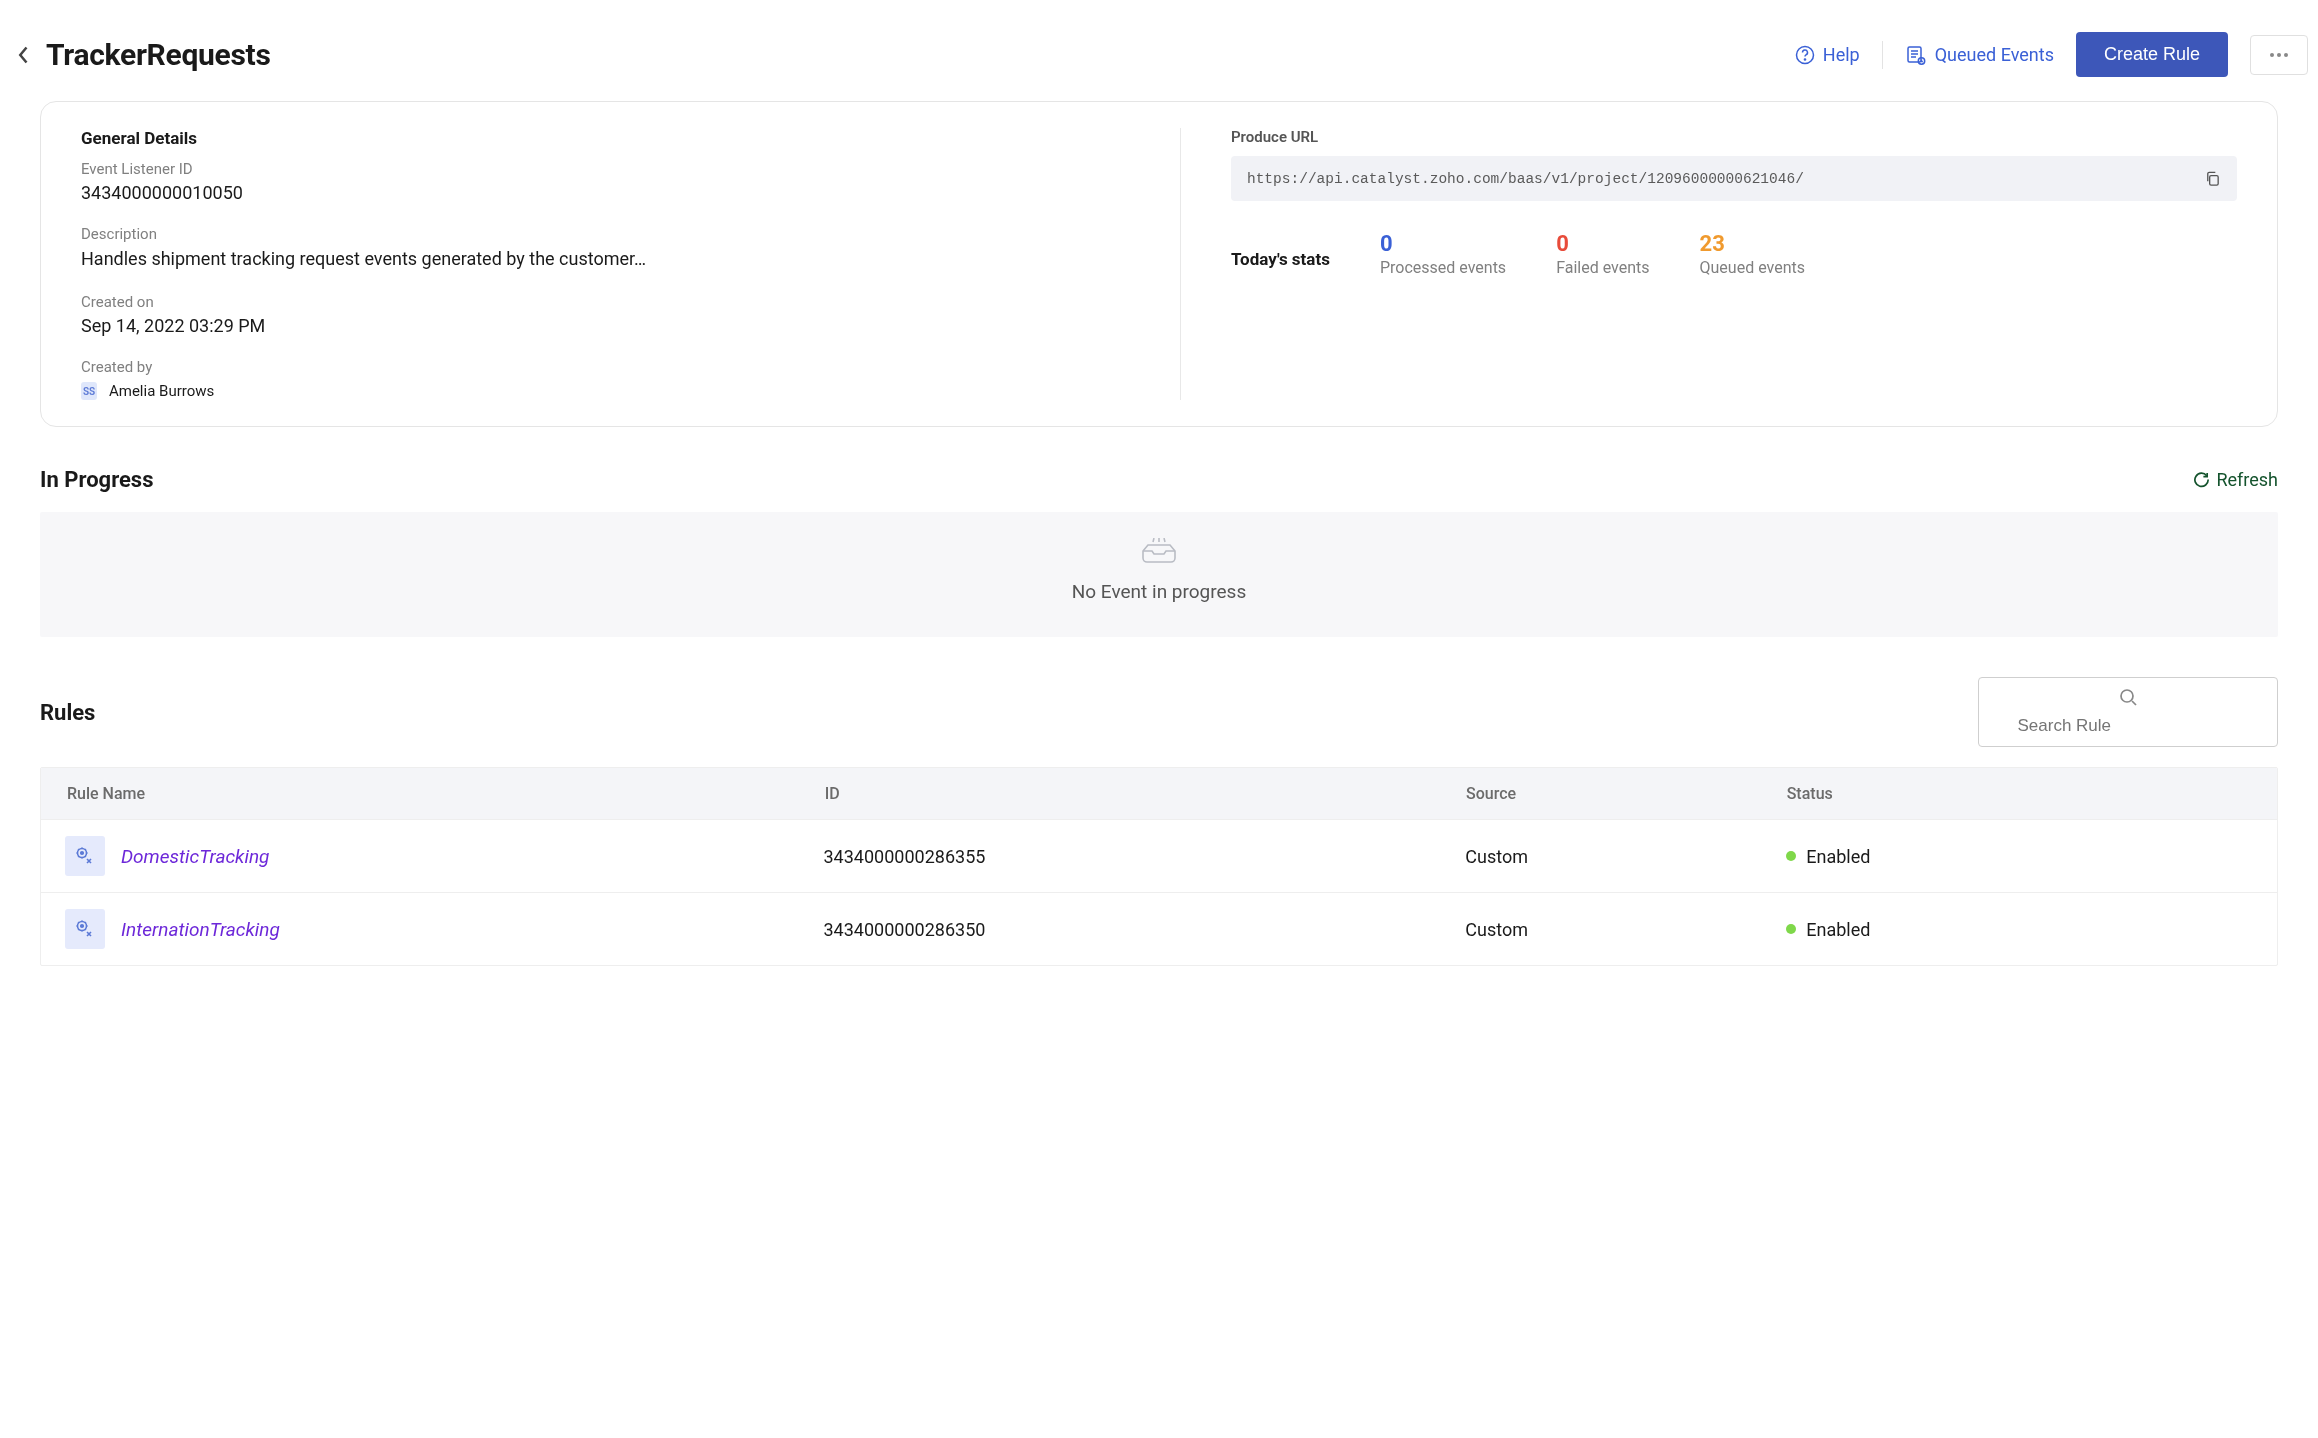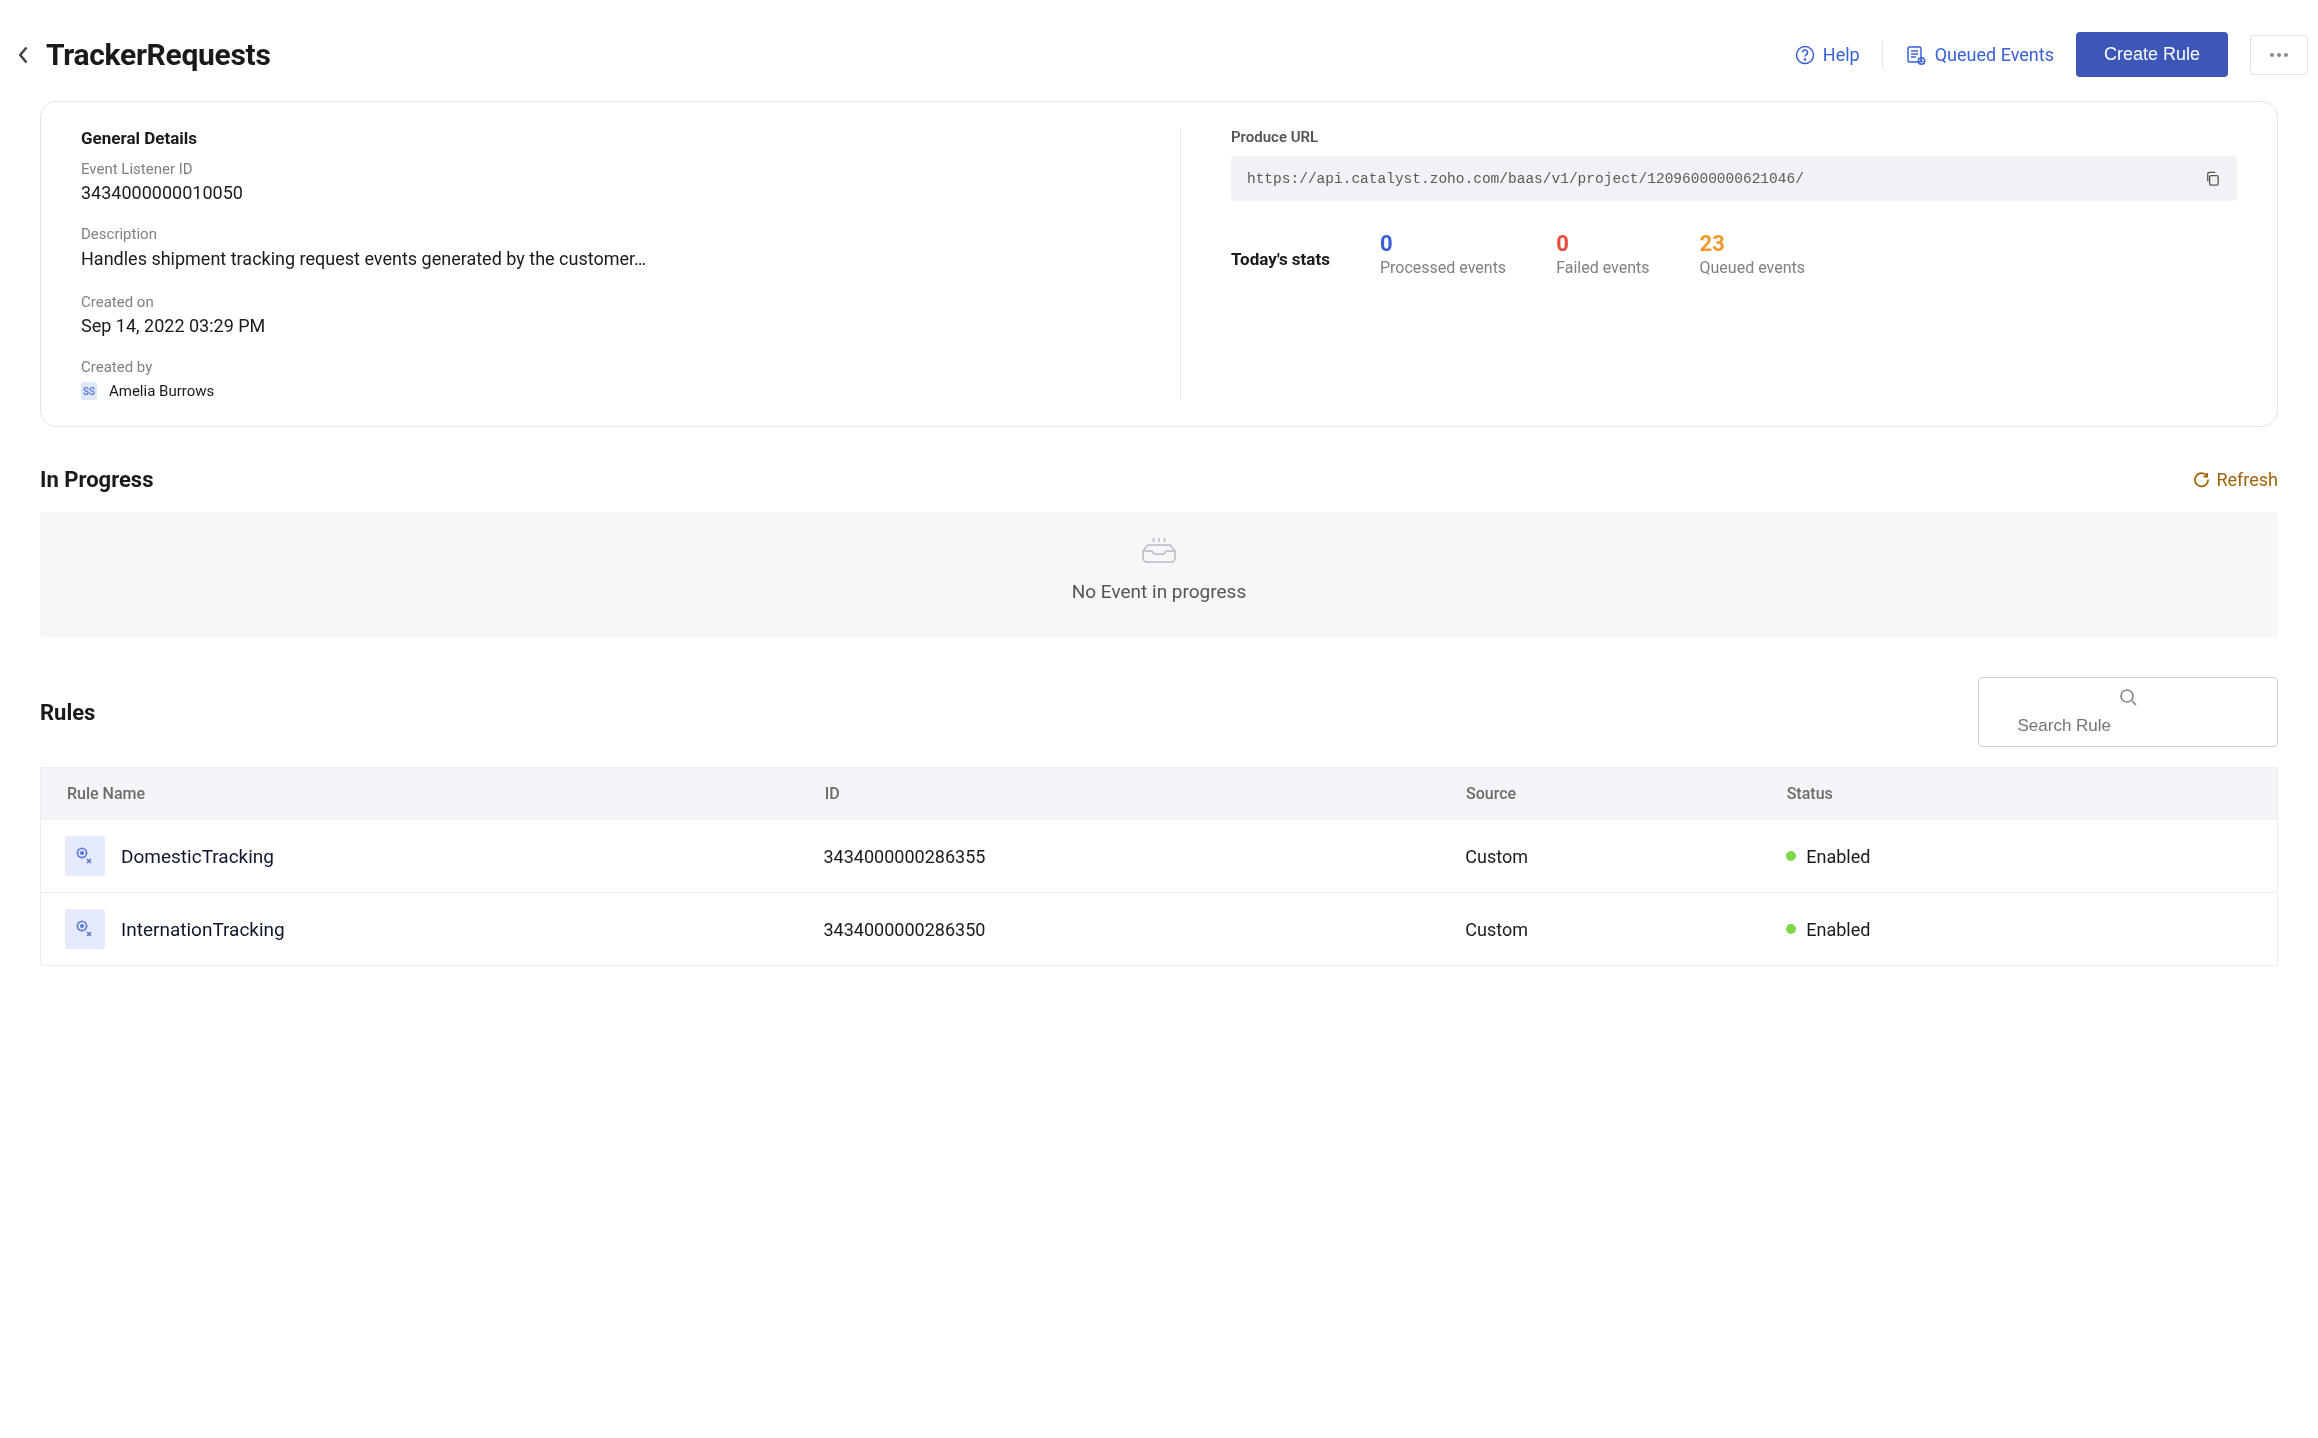--- a/index.html
+++ b/index.html
@@ -75,21 +75,21 @@
   .stat-num { font-size: 22px; font-weight: 700; }
   .stat-num.processed { color: #3a60d6; }
   .stat-num.failed { color: #e84b3a; }
   .stat-num.queued { color: #f09a2e; }
   .stat-desc { color: #808080; font-size: 16px; }
 
   
   .section { margin: 0 30px 40px 30px; }
   .section-header { display: flex; align-items: center; justify-content: space-between; margin-bottom: 20px; }
   .section-title { font-size: 22px; font-weight: 700; }
-  .refresh-link { color: #a16207; font-size: 18px; display:inline-flex; align-items:center; gap:6px; cursor:pointer; }
+  .refresh-link { color: #14532d; font-size: 18px; display:inline-flex; align-items:center; gap:6px; cursor:pointer; }
   .empty-box {
     background: #f7f7f9; padding: 26px 0 34px 0; text-align: center; border-radius: 2px;
   }
   .empty-icon { color: #b9bcc4; margin-bottom: 10px; display:inline-block; }
   .empty-text { color: #555; font-size: 19px; }
 
   
   .search-box {
     border: 1px solid #cfcfcf; border-radius: 4px; padding: 10px 14px;
     display: flex; align-items: center; gap: 10px; width: 300px; flex-direction: column;
@@ -103,21 +103,21 @@
   .thead { background: #f4f5f8; display: flex; padding: 16px 24px; color: #6b6b6b; font-weight: 500; font-size: 16px; }
   .trow { display: flex; padding: 16px 24px; border-top: 1px solid #eee; align-items: center; font-size: 18px; }
   .col-name { flex: 2.6; display:flex; align-items:center; gap:16px; }
   .col-id { flex: 2.2; }
   .col-source { flex: 1.1; }
   .col-status { flex: 1.6; display:flex; align-items:center; gap:10px; }
   .rule-icon {
     width: 40px; height: 40px; background: #e5eafc; border-radius: 3px;
     display:flex; align-items:center; justify-content:center; color:#5c7ad6;
   }
-  .rule-link { color: #0f172a; cursor: pointer; font-size: 19px; }
+  .rule-link { color: #6d28d9; cursor: pointer; font-size: 19px; font-style: italic; }
   .status-dot { width: 10px; height: 10px; border-radius: 50%; background: #7fd84a; }
 </style>
 </head>
 <body>
 
 <div class="page">
 
   <div class="header">
     <div class="header-left">
       <div class="back-btn">

